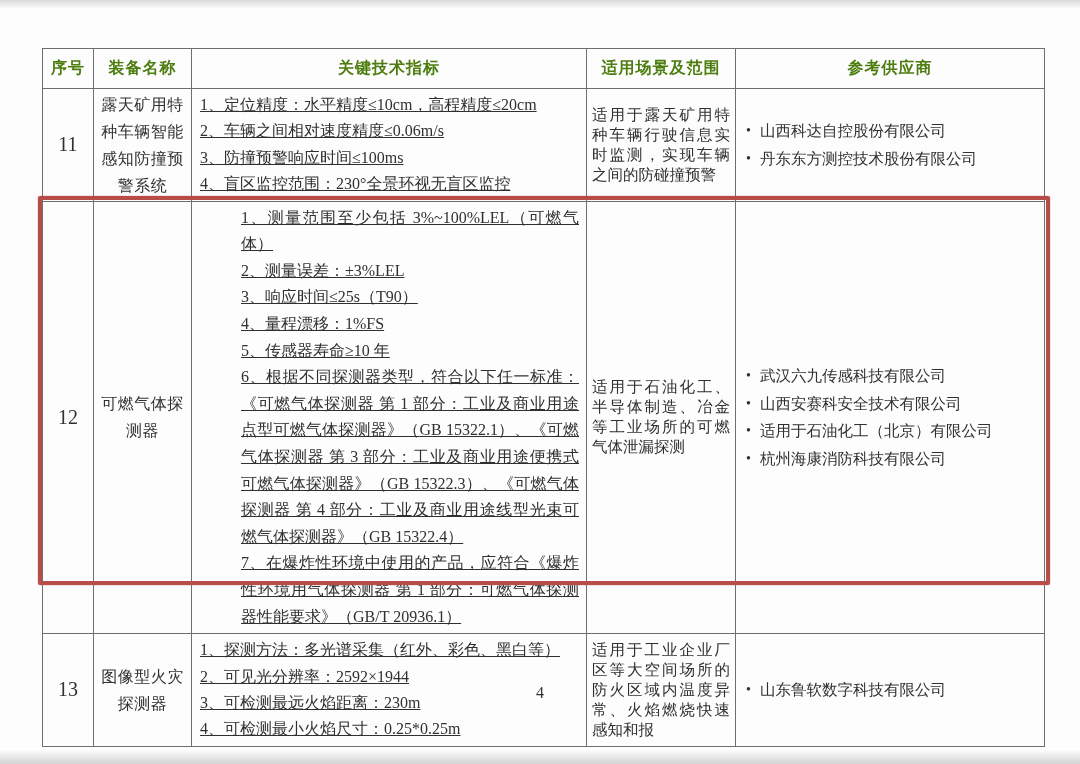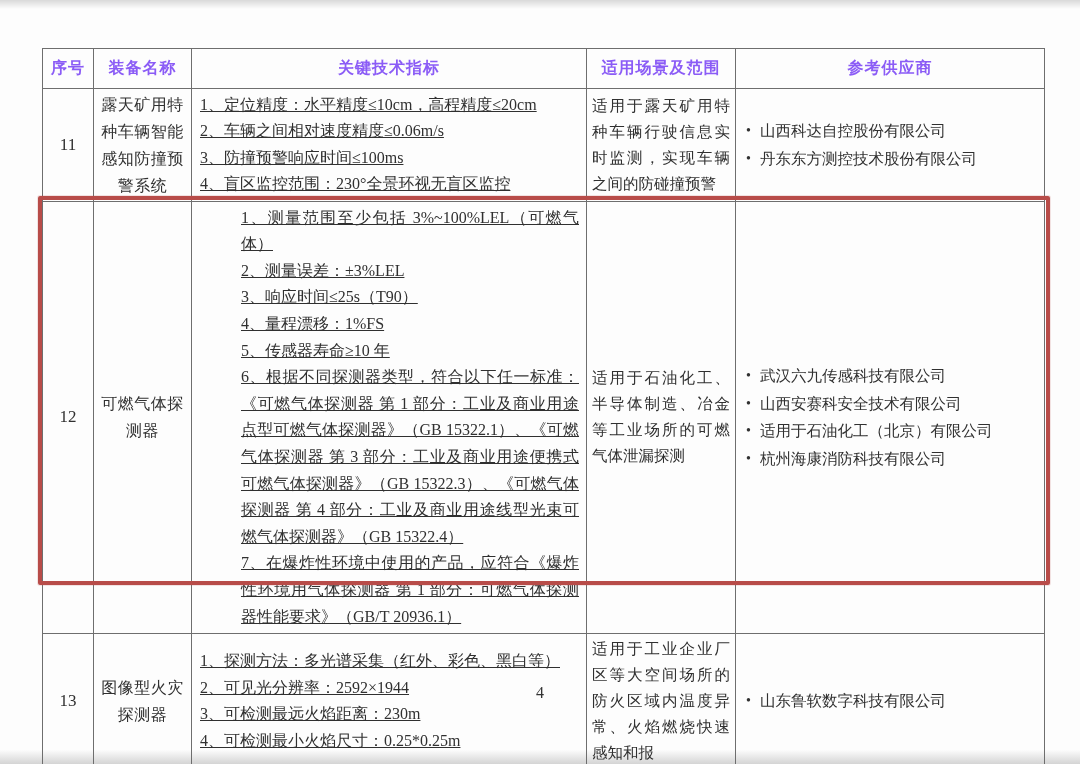--- a/index.html
+++ b/index.html
@@ -28,33 +28,33 @@
     border:1px solid #6e6e6e;
     padding:0;
     overflow:hidden;
   }
   .spec-table thead tr{height:40px;}
   .spec-table tbody tr.r0{height:107px;}
   .spec-table tbody tr.r1{height:375px;}
   .spec-table tbody tr.r2{height:108px;}
   .spec-table th{
     font-weight:bold;font-size:16px;text-align:center;vertical-align:middle;
-    color:#8b5cf6;letter-spacing:1px;
+    color:#4d7c0f;letter-spacing:1px;
   }
-  td.c-id{text-align:center;vertical-align:middle;font-size:17px;margin-top:47px;}
+  td.c-id{text-align:center;vertical-align:middle;font-size:20px;margin-top:47px;}
   td.c-name{text-align:center;vertical-align:middle;}
   td.c-name .name-inner{
     display:inline-block;width:84px;line-height:27px;text-align:center;
     letter-spacing:.5px;
   }
   td.c-spec{vertical-align:middle;padding:3px 7px 3px 8px;text-decoration:underline;}
   .spec-line{line-height:26.4px;text-align:justify;}
   tr.r1 .spec-line{line-height:26.6px;margin-left:41px;}
   td.c-scene{vertical-align:middle;padding:2px 5px;}
-  .scene-text{line-height:26px;text-align:justify;font-size:15.5px;}
+  .scene-text{line-height:20px;text-align:justify;font-size:15.5px;}
   td.c-sup{vertical-align:middle;padding:2px 4px 2px 10px;}
   .supplier-line{display:flex;align-items:flex-start;line-height:27.5px;font-size:15.5px;}
   .supplier-line .bullet{width:14px;flex:0 0 14px;font-size:14px;}
   .highlight-box{
     display:none;
     position:absolute;
     border:4px solid #b84c49;
     border-radius:2px;
     box-shadow:0 0 0 1px rgba(184,76,73,.15);
     pointer-events:none;

